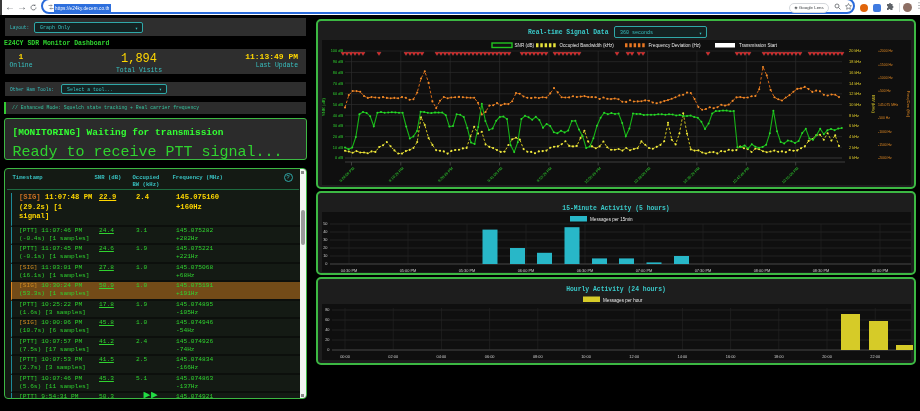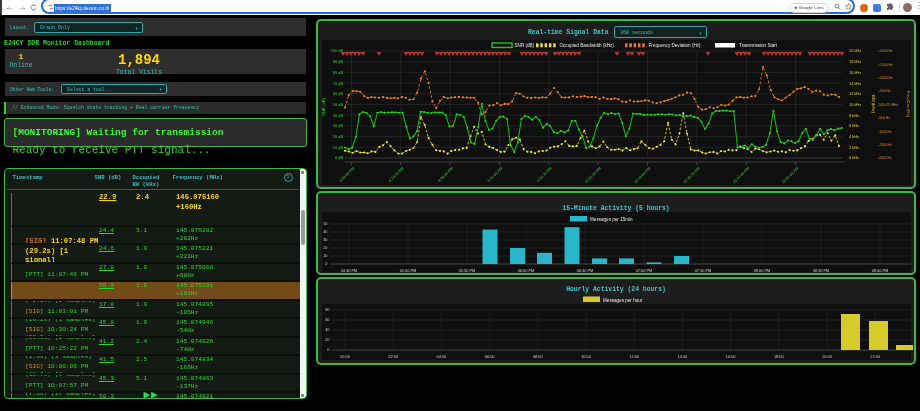--- a/index.html
+++ b/index.html
@@ -13,21 +13,21 @@
 #omni { position:absolute; left:41px; top:-2px; width:814px; height:16px; border:2px solid #2a6bdb; border-radius:8px; background:#fff; }
 #urlsel { position:absolute; left:11px; top:4px; height:9.5px; background:#2d6fdd; color:#fff; font-size:4.6px; line-height:9.5px; padding:0 1px; letter-spacing:0.1px; }
 #lens { position:absolute; left:746px; top:3px; width:40px; height:9.5px; border:1px solid #d5d8dc; border-radius:5px; font-size:4.4px; color:#3c4043; line-height:8.5px; text-align:center; }
 
 .gpanel { background:#2e2e2e; }
 select, .sel { background:#142222; border:1px solid #2fa8a8; color:#38c0c0; border-radius:2px; }
 
 #tbl { left:3.5px; top:168px; width:303px; height:231px; border:1.5px solid #3cb843; border-radius:4px; background:#141a14; overflow:hidden; }
 .th { position:absolute; color:#38c0c0; font-weight:bold; font-size:5.6px; line-height:7.2px; }
 .trow { position:relative; border-bottom:2.5px solid #0c0f0c; border-left:1.5px solid #1d8a99; margin-left:6.5px; padding:0 0 0 3.5px; color:#2fd32f; font-size:6.2px; line-height:8px; height:18.5px; }
-.trow .c1 { position:absolute; left:13px; top:0.4px; width:80px;margin-top:44px; }
+.trow .c1 { position:absolute; left:7px; top:0.4px; width:80px; }
 .trow .c2 { position:absolute; left:87px; top:0.4px;text-decoration:underline; }
 .trow .c3 { position:absolute; left:124px; top:0.4px; }
 .trow .c4 { position:absolute; left:164px; top:0.4px; }
 .trow.r1 { color:#ffd700; font-weight:bold; height:33.5px; line-height:9.2px; padding-top:1px; font-size:7.2px; }
 .trow.r1 .sig { color:#cc7022; }
 .trow .sig { color:#d08a20; }
 .trow.hl { background:#734b18; border-left-color:#e08822; }
 
 .rpanel { background:#1d1d1d; border:2px solid #3cb843; border-radius:5px; }
 .ptitle { position:absolute; color:#3ac9c9; font-weight:bold; font-size:6.4px; }
@@ -73,37 +73,41 @@
     <span class="abs" style="right:4px;top:2.5px;font-size:5px">▾</span>
   </div>
 </div>
 <div class="abs grn" style="left:4px;top:40px;font-size:6.5px;font-weight:bold">E24CY SDR Monitor Dashboard</div>
 <div class="abs gpanel" style="left:5px;top:49px;width:301px;height:25px">
   <div class="abs" style="left:0;top:3px;width:32px;text-align:center">
     <div class="yel" style="font-size:8px;font-weight:bold">1</div>
     <div class="teal" style="font-size:6.4px;margin-top:1px">Online</div>
   </div>
   <div class="abs" style="left:100px;top:3px;width:68px;text-align:center">
-    <div class="yel" style="font-size:14px;font-weight:bold">1,894</div>
+    <div class="yel" style="font-size:12px;font-weight:normal">1,894</div>
     <div class="teal" style="font-size:6.4px;margin-top:1px">Total Visits</div>
+  </div>
+  <div class="abs" style="right:8px;top:3px;width:90px;text-align:right">
+    <div class="yel" style="font-size:8px;font-weight:bold">11:13:49 PM</div>
+    <div class="teal" style="font-size:6.4px;margin-top:1px">Last Update</div>
   </div>
 </div>
 <div class="abs gpanel" style="left:5px;top:82px;width:301px;height:13.5px">
   <span class="abs teal" style="left:5px;top:4.5px;font-size:4.6px">Other Ham Tools:</span>
   <div class="abs sel" style="left:56px;top:1.8px;width:106px;height:10px">
     <span class="abs" style="left:5px;top:2px;font-size:4.8px">Select a tool...</span>
     <span class="abs" style="right:4px;top:2px;font-size:4.8px">▾</span>
   </div>
 </div>
 <div class="abs" style="left:4px;top:101.5px;width:302px;height:12px;background:#2c2c2c;border-left:2.5px solid #33cc33">
   <span class="abs" style="left:6px;top:3.5px;font-size:4.8px;color:#36c4a0">// Enhanced Mode: Squelch state tracking + Real carrier frequency</span>
 </div>
-<div class="abs" style="left:3.5px;top:118px;width:303px;height:29px;background:#2b2b2b;border:1.5px solid #3cb843;border-radius:3px">
+<div class="abs" style="left:3.5px;top:118px;width:303px;height:42px;background:#2b2b2b;border:1.5px solid #3cb843;border-radius:3px">
   <div class="abs" style="left:8px;top:8px;font-size:9.5px;font-weight:bold;color:#33ff33">[MONITORING] Waiting for transmission</div>
-  <div class="abs" style="left:8px;top:24.5px;font-size:11px;color:#2fd32f">Ready to receive PTT signal...</div>
+  <div class="abs" style="left:8px;top:24.5px;font-size:15px;color:#2fd32f">Ready to receive PTT signal...</div>
 </div>
 
 <div id="tbl" class="abs">
   <div class="th" style="left:8px;top:5px">Timestamp</div>
   <div class="th" style="left:90px;top:5px">SNR (dB)</div>
   <div class="th" style="left:128px;top:5px">Occupied<br>BW (kHz)</div>
   <div class="th" style="left:168px;top:5px">Frequency (MHz)</div>
   <div class="abs" style="left:279px;top:3.5px;width:9px;height:9px;border:1px solid #2fa8a8;border-radius:50%;color:#38c0c0;font-size:6px;text-align:center;line-height:8px">?</div>
   <div class="abs" style="left:2px;top:20px;width:292px;height:1px;background:#1d6b40"></div>
   <div class="abs" style="left:0;top:24px;width:295px">

